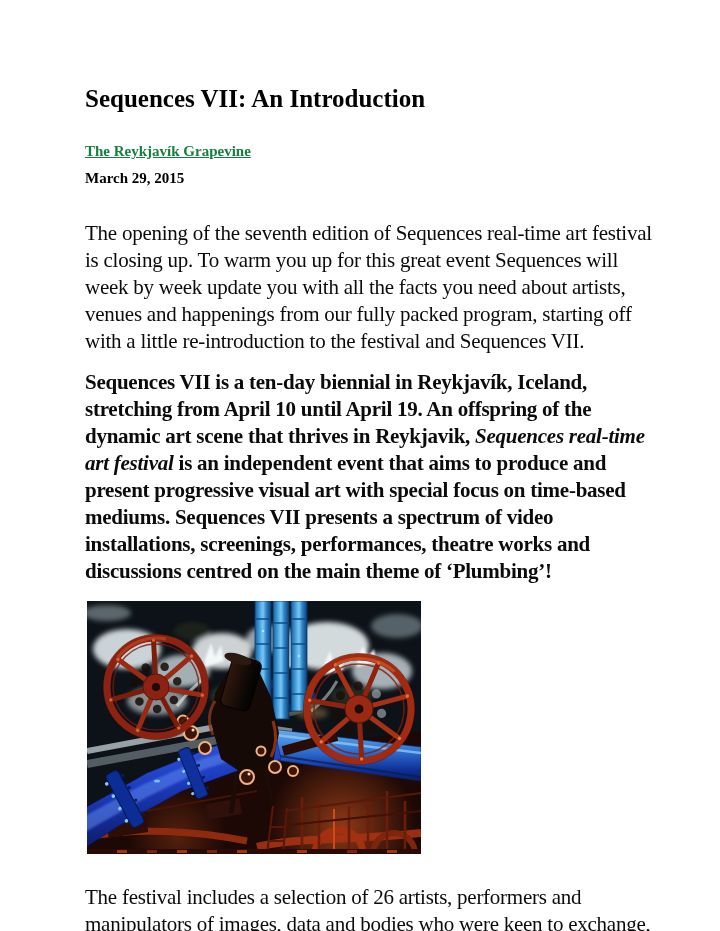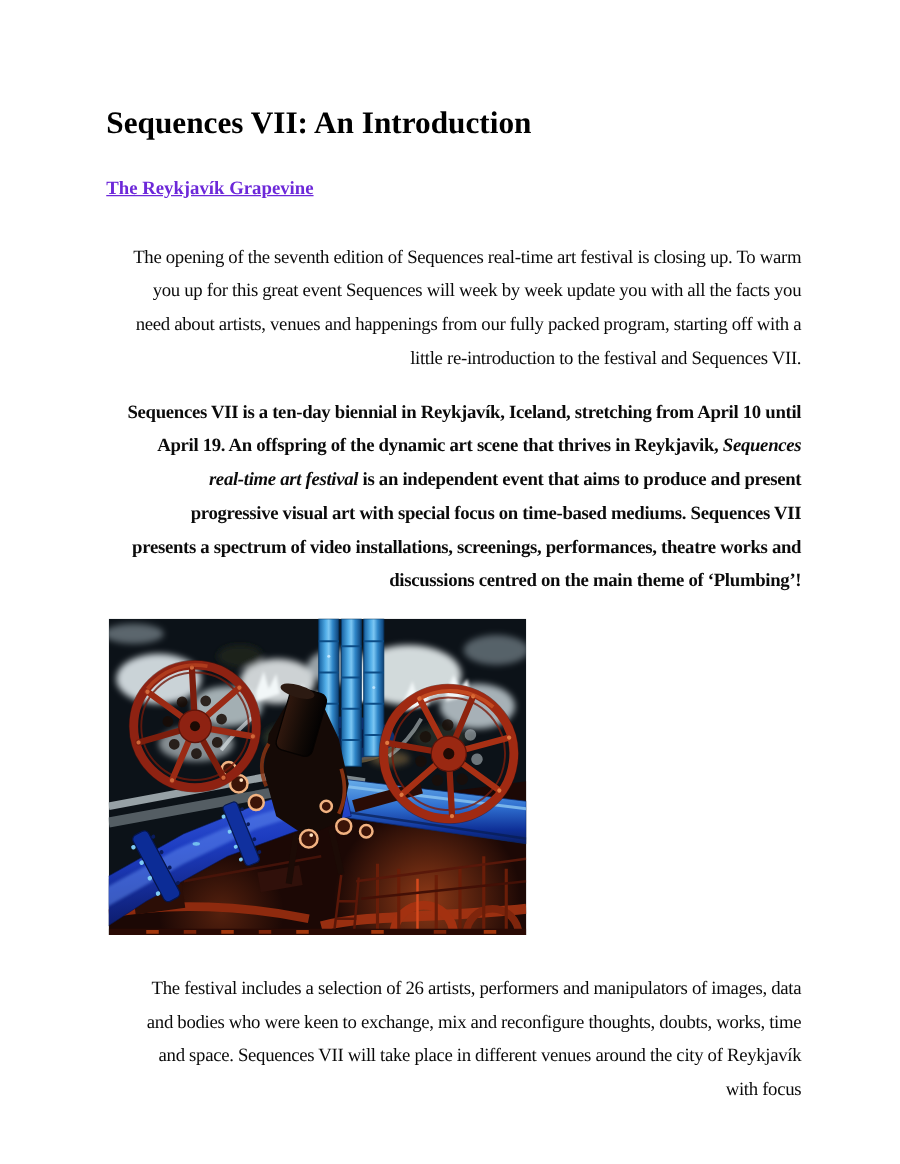--- a/index.html
+++ b/index.html
@@ -13,33 +13,32 @@
   }
   .content{padding:0 60px 0 85px;width:575px;}
   h1.title{
     margin:84px 0 0 0;
     font-size:25px;line-height:1.2;
     font-weight:bold;color:#000;
   }
   .byline{
     margin-top:24px;
     font-size:15px;line-height:27px;font-weight:bold;
-    text-decoration:underline;color:#6d28d9;
+    text-decoration:underline;color:#15803d;
     display:inline-block;cursor:pointer;
   }
   .date{
     margin:0;font-size:15px;line-height:27px;font-weight:bold;color:#000;
   }
   .article-body{width:572px;}
   .article-body p{
-    margin:16px;
-    font-size:15px;line-height:27px;
+    margin:0;
+    font-size:21px;line-height:27px;
     letter-spacing:-0.25px;
     color:#0b0b0b;
-    text-align:right;
   }
   .article-body p:first-child{margin-top:28px;}
   .article-body p + p{margin-top:14px;font-weight:bold;}
   .article-body em{font-style:italic;}
   figure.photo{
     margin:16px 0 30px 2px;
     width:334px;height:253px;
     padding:0;
   }
   figure.photo svg{display:block;width:334px;height:253px;}
@@ -48,20 +47,21 @@
 <body>
 
 <div class="page">
   <div class="content">
 
     <h1 class="title">Sequences VII: An Introduction</h1>
 
     <div>
       <span class="byline">The Reykjavík Grapevine</span>
     </div>
+    <div class="date">March 29, 2015</div>
 
     <div class="article-body">
         <p><span>The opening of the seventh edition of Sequences real-time art festival is closing up. To warm you up for this great event Sequences will week by week update you with all the facts you need about artists, venues and happenings from our fully packed program, starting off with a little re-introduction to the festival and Sequences VII.</span></p>
         <p><span>Sequences VII is a ten-day biennial in Reykjavík, Iceland, stretching from April 10 until April 19. An offspring of the dynamic art scene that thrives in Reykjavik, </span><em>Sequences real-time art festival</em><span> is an independent event that aims to produce and present progressive visual art with special focus on time-based mediums. Sequences VII presents a spectrum of video installations, screenings, performances, theatre works and discussions centred on the main theme of ‘Plumbing’!</span></p>
         <figure class="photo" id="photo-figure">
       <svg viewBox="0 0 334 253" role="img" aria-label="Collage: two red film reels and blue water pipes joined by a dark projector over a satellite view of Iceland, above a red-lit industrial boiler room">
         <defs>
           <filter id="soft" x="-30%" y="-30%" width="160%" height="160%">
                 <feGaussianBlur stdDeviation="2.5"></feGaussianBlur>
               </filter>

